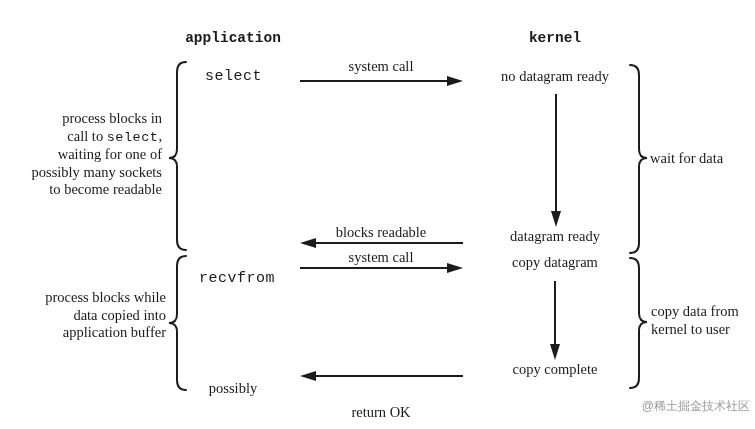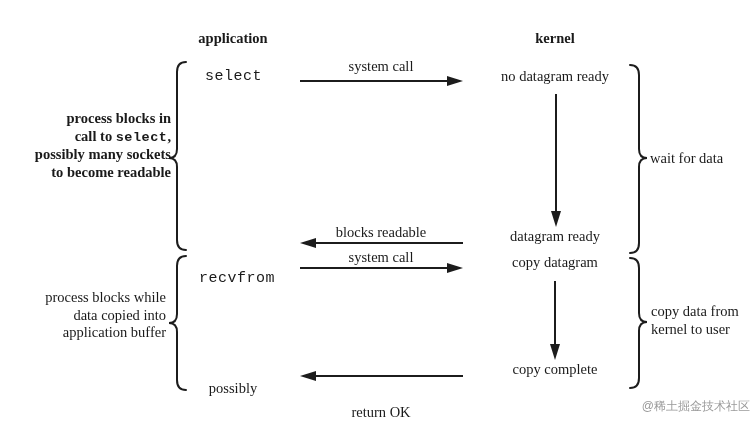--- a/index.html
+++ b/index.html
@@ -13,21 +13,21 @@
     color: #1a1a1a;
   }
   .layer { position:absolute; left:0; top:0; }
   .t {
     position: absolute;
     font-size: 14.5px;
     line-height: 17px;
     white-space: nowrap;
     color:#1a1a1a;
   }
-  .hdr { font-weight: bold; }
+  .hdr { font-weight: bold; font-family: Liberation Mono, monospace; }
   .ctr { text-align: center; white-space: normal; }
   .rgt { text-align: right; white-space: normal; }
   .mono {
     font-family: "Liberation Mono", "DejaVu Sans Mono", monospace;
     font-size: 15px;
     letter-spacing: 0.5px;
   }
   .note { line-height: 17.5px; }
   .note div { white-space: nowrap; }
   .watermark {
@@ -85,23 +85,24 @@
   <div class="t ctr" style="left:482px; top:68px; width:146px;">no datagram ready</div>
   <div class="t ctr" style="left:482px; top:228px; width:146px;">datagram ready</div>
   <div class="t ctr" style="left:482px; top:254px; width:146px;">copy datagram</div>
   <div class="t ctr" style="left:482px; top:361px; width:146px;">copy complete</div>
 
   <div class="t ctr" style="left:311px; top:58px; width:140px;">system call</div>
   <div class="t ctr" style="left:311px; top:224px; width:140px;">blocks readable</div>
   <div class="t ctr" style="left:311px; top:249px; width:140px;">system call</div>
   <div class="t ctr" style="left:311px; top:356px; width:140px;margin-top:48px;">return OK</div>
 
-  <div class="t rgt note" style="left:13px; top:110px; width:158px;font-weight:bold;">
+  <div class="t rgt note" style="left:4px; top:110px; width:158px;">
     <div>process blocks in</div>
     <div><span>call to </span><span class="mono" style="font-size:13.5px;">select</span><span>,</span></div>
+    <div>waiting for one of</div>
     <div>possibly many sockets</div>
     <div>to become readable</div>
   </div>
 
   <div class="t rgt note" style="left:8px; top:289px; width:158px;">
     <div>process blocks while</div>
     <div>data copied into</div>
     <div>application buffer</div>
   </div>
 

